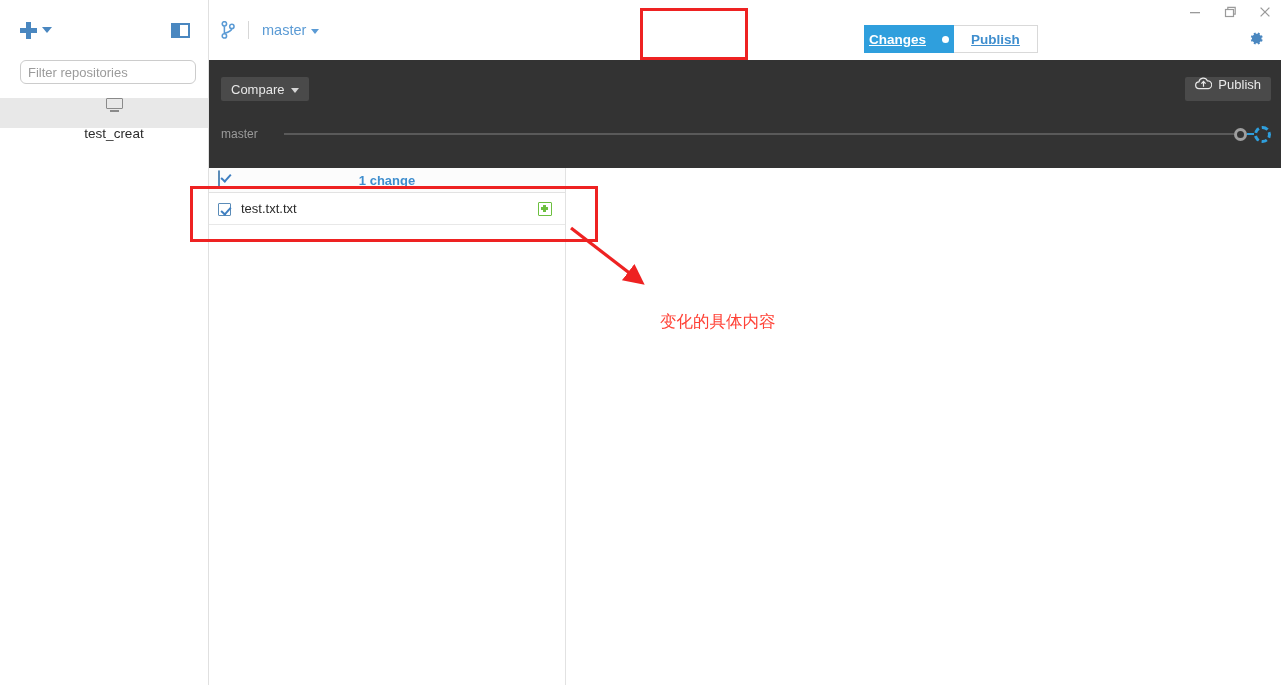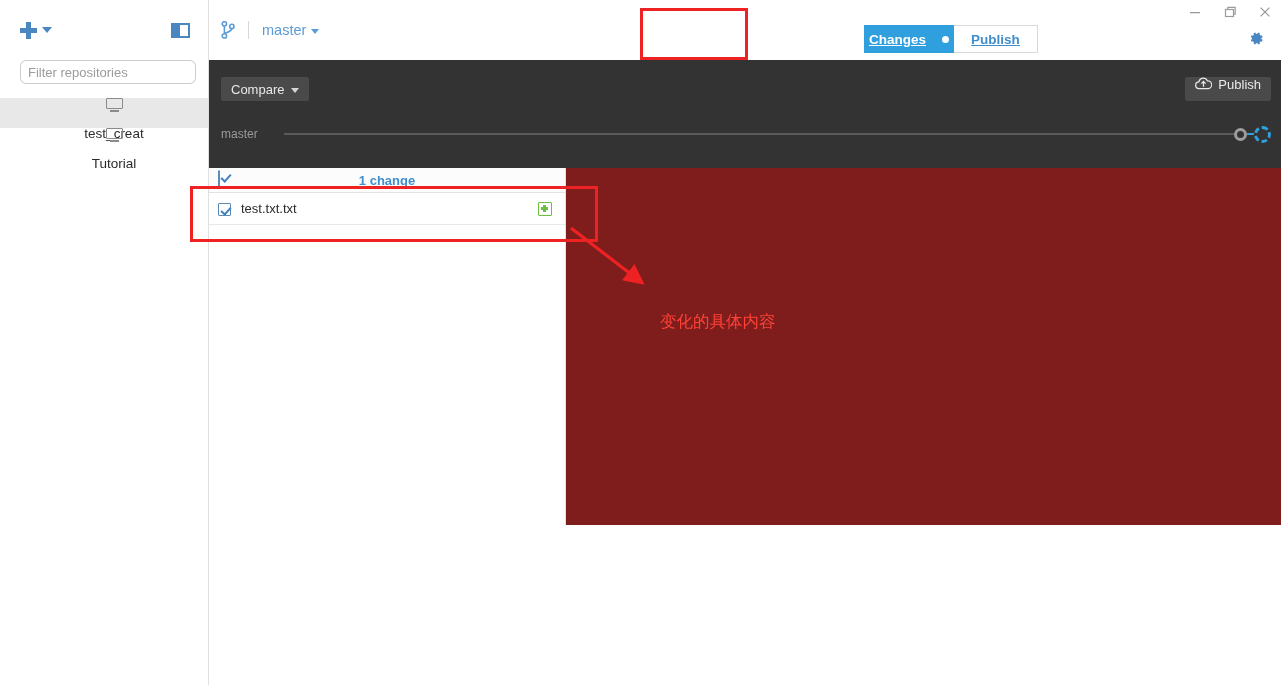--- a/index.html
+++ b/index.html
@@ -339,22 +339,21 @@
     border-radius: 50%;
     border: 3px dashed #2f9fdd;
     box-sizing: border-box;
     flex: 0 0 auto;
   }
 
   
   .body {
     flex: 1 1 auto;
     display: flex;
-    flex-direction: column;
-    background: #7f1d1d;
+    background: #a21caf;
     min-height: 0;
   }
   .file-panel {
     width: 357px;
     flex: 0 0 357px;
     border-right: 1px solid #e2e2e2;
     box-sizing: border-box;
     background: #ffffff;
   }
   .changes-header {
@@ -466,27 +465,20 @@
       <input class="filter-input" type="text" placeholder="Filter repositories" style="">
     </div>
 
     <div class="repo-list">
       <div class="repo-item selected">
         <span class="monitor-icon">
           <span class="screen"></span>
             <span class="stand"></span>
         </span>
         <span>test_creat</span>
-      </div>
-      <div class="repo-item">
-        <span class="monitor-icon">
-          <span class="screen"></span>
-            <span class="stand"></span>
-        </span>
-        <span>Tutorial</span>
       </div>
     </div>
   </div>
 
   <div class="main">
 
     <div class="header">
 
       <div class="branch-block">
         <svg class="branch-icon" viewBox="0 0 10 14">

